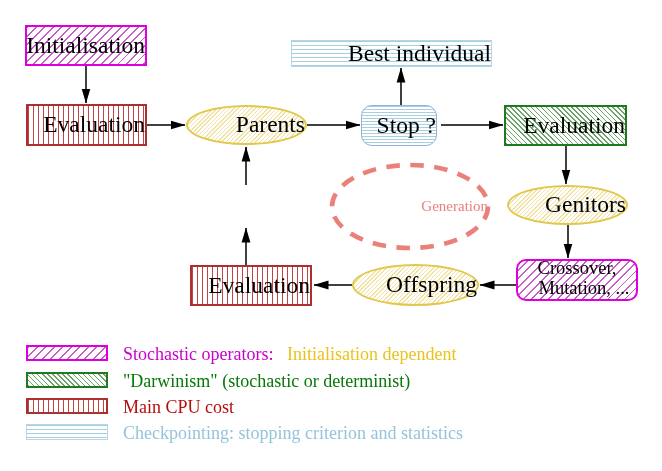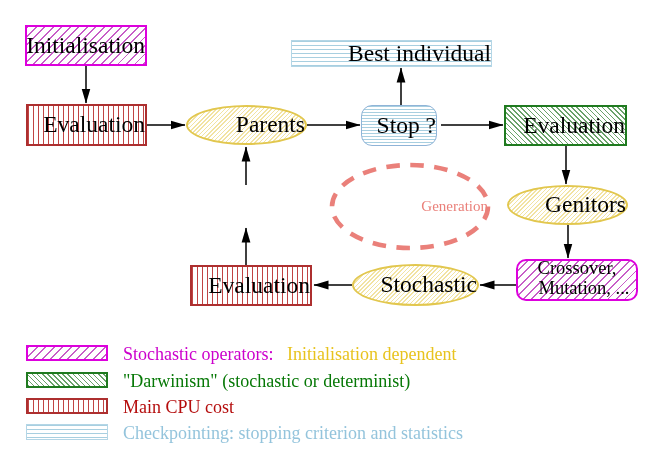--- a/index.html
+++ b/index.html
@@ -100,21 +100,21 @@
   <div class="node hatch-yellow ellipse" style="left:507px;top:185px;width:121px;height:40px;">
     <span class="label">Genitors</span>
   </div>
 
   <div class="node hatch-magenta" style="left:516px;top:259px;width:122px;height:42px;flex-direction:column;border-radius:10px;">
     <span class="label" style="font-size:18.5px;line-height:1.12;">Crossover,</span>
     <span class="label" style="font-size:18.5px;line-height:1.12;margin-left:14px;">Mutation, ...</span>
   </div>
 
   <div class="node hatch-yellow ellipse" style="left:352px;top:264px;width:127px;height:42px;">
-    <span class="label">Stochastic</span>
+    <span class="label">Offspring</span>
   </div>
 
   <div class="node stripe-red" style="left:190px;top:265px;width:122px;height:41px;">
     <span class="label">Evaluation</span>
   </div>
 
 
   <div class="node" style="left:332px;top:165px;width:156px;height:83px;">
     <span class="label" style="font-size:15px;color:#ea807a;">Generation</span>
   </div>

